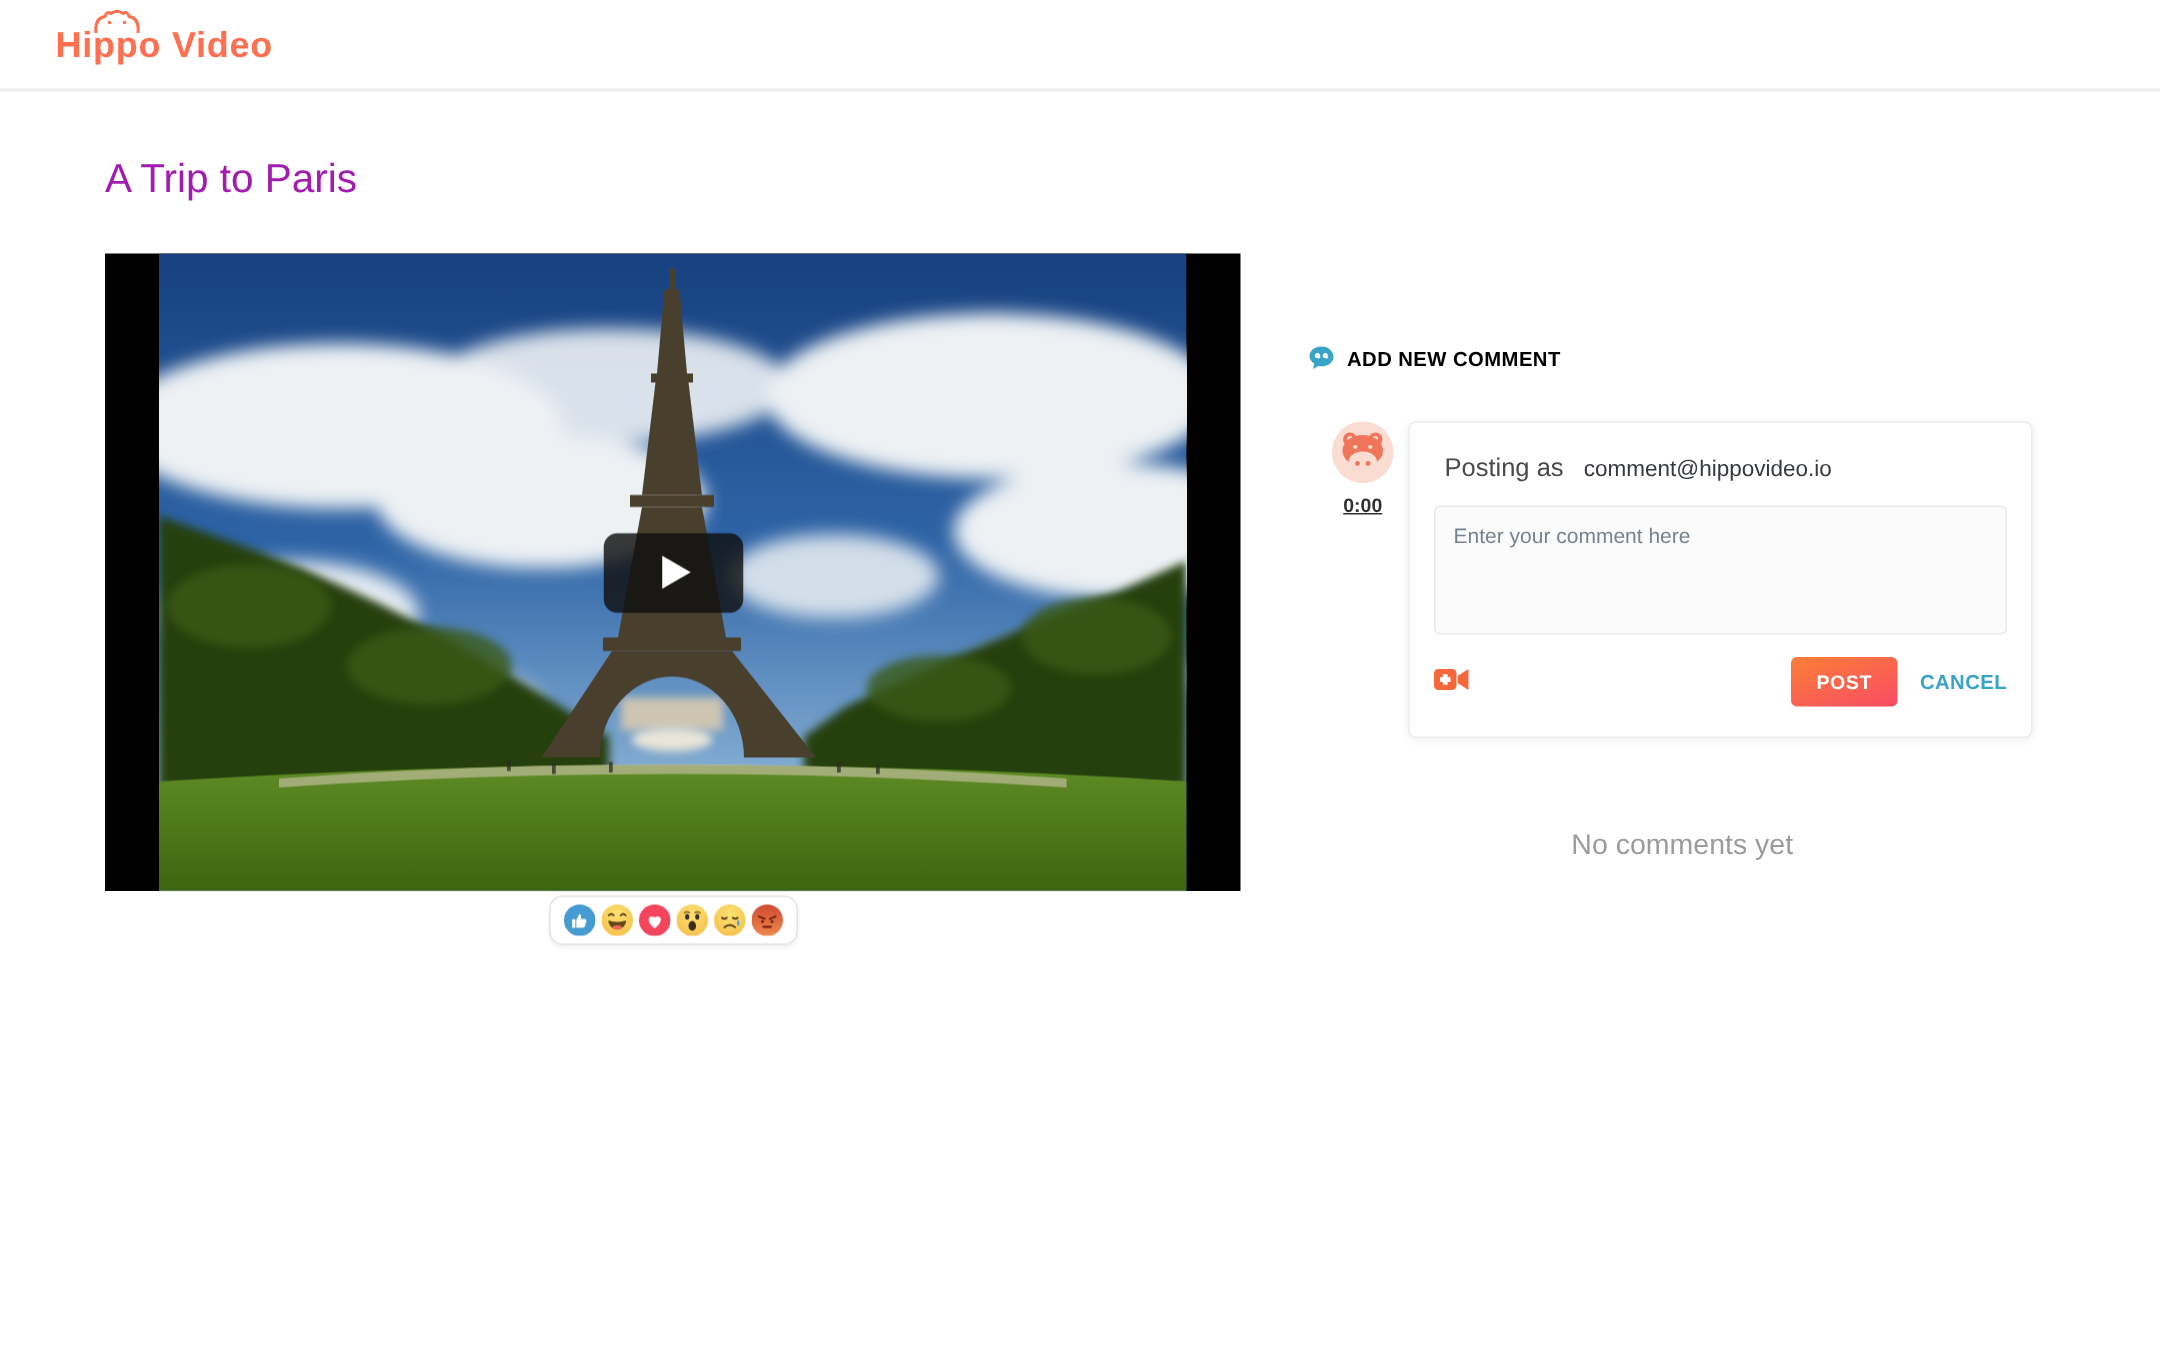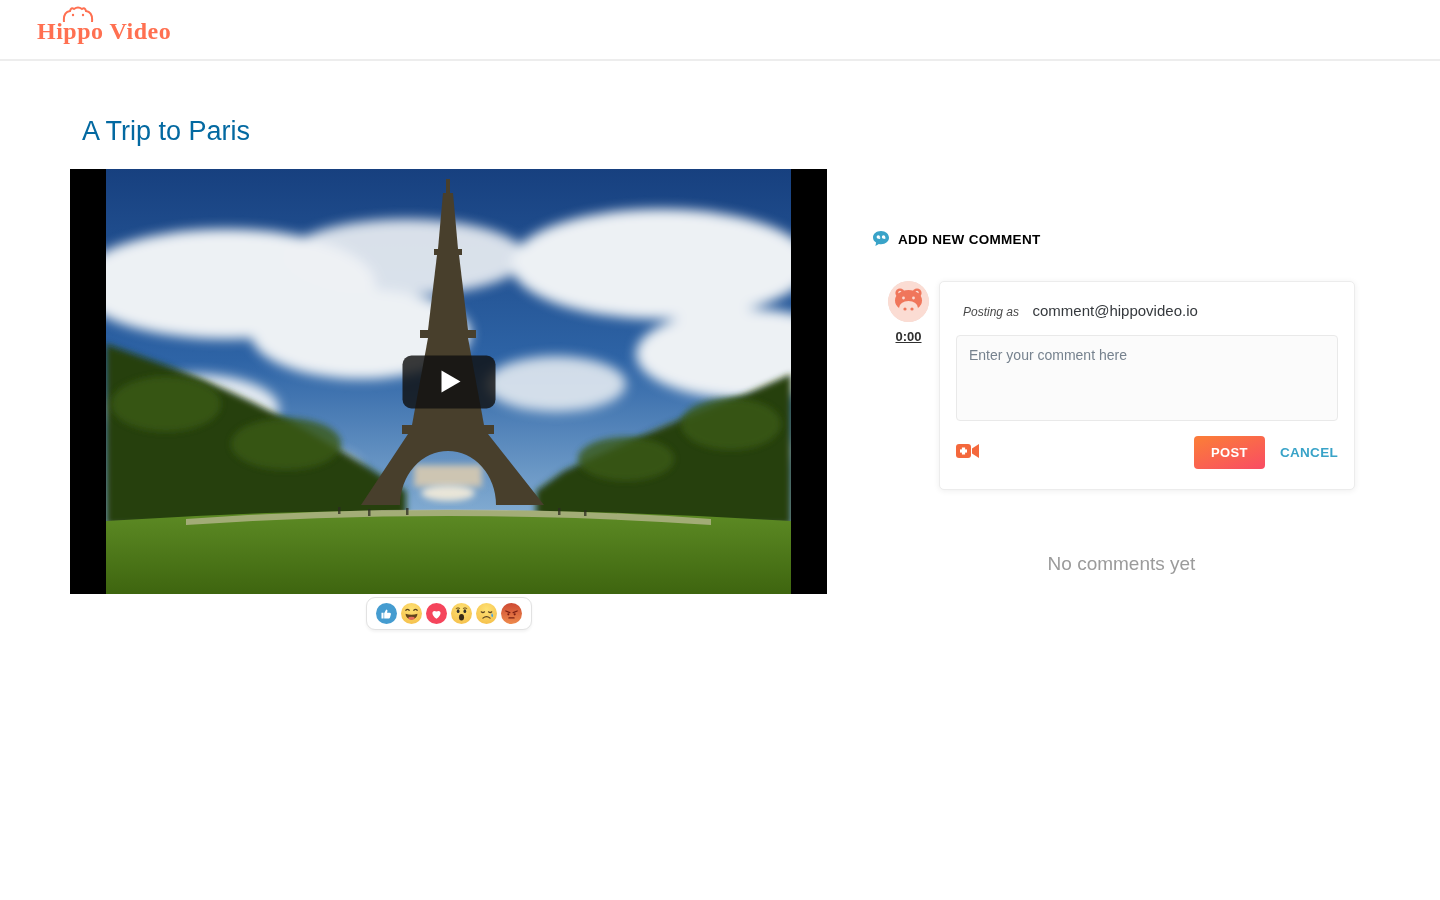--- a/index.html
+++ b/index.html
@@ -11,29 +11,29 @@
     -webkit-font-smoothing:antialiased;
   }
 
   
   .app-header {
     position:absolute; top:0; left:0; width:1440px; height:61px;
     background:#fff; border-bottom:2px solid #ededed;
   }
   .logo {
     position:absolute; left:37px; top:17px; cursor:pointer;
-    color:#FF7051; font-family:Liberation Serif, serif;
+    color:#FF7051; font-family:Liberation Sans, sans-serif;
     font-weight:bold; font-size:24px; letter-spacing:.5px; line-height:28px;
   }
   .logo .hippo-head { position:absolute; left:24px; top:-11px; }
 
   
   .page-title {
-    position:absolute; left:70px; top:104px; margin:12px;
-    font-size:27px; font-weight:400; color:#0369a1;
+    position:absolute; left:70px; top:104px; margin:0;
+    font-size:27px; font-weight:400; color:#a21caf;
   }
   .video-player {
     position:absolute; left:70px; top:169px; width:757px; height:425px;
     background:#000; display:flex; justify-content:center; cursor:pointer;
   }
   .scene { width:685px; height:425px; display:block; }
   .play-button {
     position:absolute; left:50%; top:50%; transform:translate(-50%,-50%);
     width:93px; height:53px; border:none; border-radius:9px;
     background:rgba(16,16,16,.82); cursor:pointer;
@@ -82,21 +82,21 @@
   .avatar { width:41px; height:41px; border-radius:50%; overflow:hidden; box-shadow:0 0 0 1px #f3d9d1 inset; }
   .timestamp { display:inline-block; margin-top:7px; font-size:13px; font-weight:600; color:#303030; text-decoration:underline; cursor:pointer; }
 
   .comment-card {
     position:absolute; left:67px; top:0; width:416px;
     background:#fff; border:1px solid #ececec; border-radius:5px;
     box-shadow:0 1px 6px rgba(0,0,0,.07);
     padding:20px 16px 20px;
   }
   .posting-row { margin:0 0 15px 7px; }
-  .posting-as-label { font-style:italic; font-size:12px; color:#4a4a4a; }
+  .posting-as-label { font-size:17px; color:#4a4a4a; }
   .posting-email { font-size:15px; color:#35393d; margin-left:9px; }
 
   .comment-input {
     display:block; width:100%; height:86px; resize:none;
     background:#fbfbfb; border:1px solid #e9e9e9; border-radius:4px;
     padding:11px 12px; font-size:14px; color:#b91c1c;
     font-family:"Liberation Sans", sans-serif;
   }
   .comment-input::placeholder { color:#76828e; opacity:1; }
 

